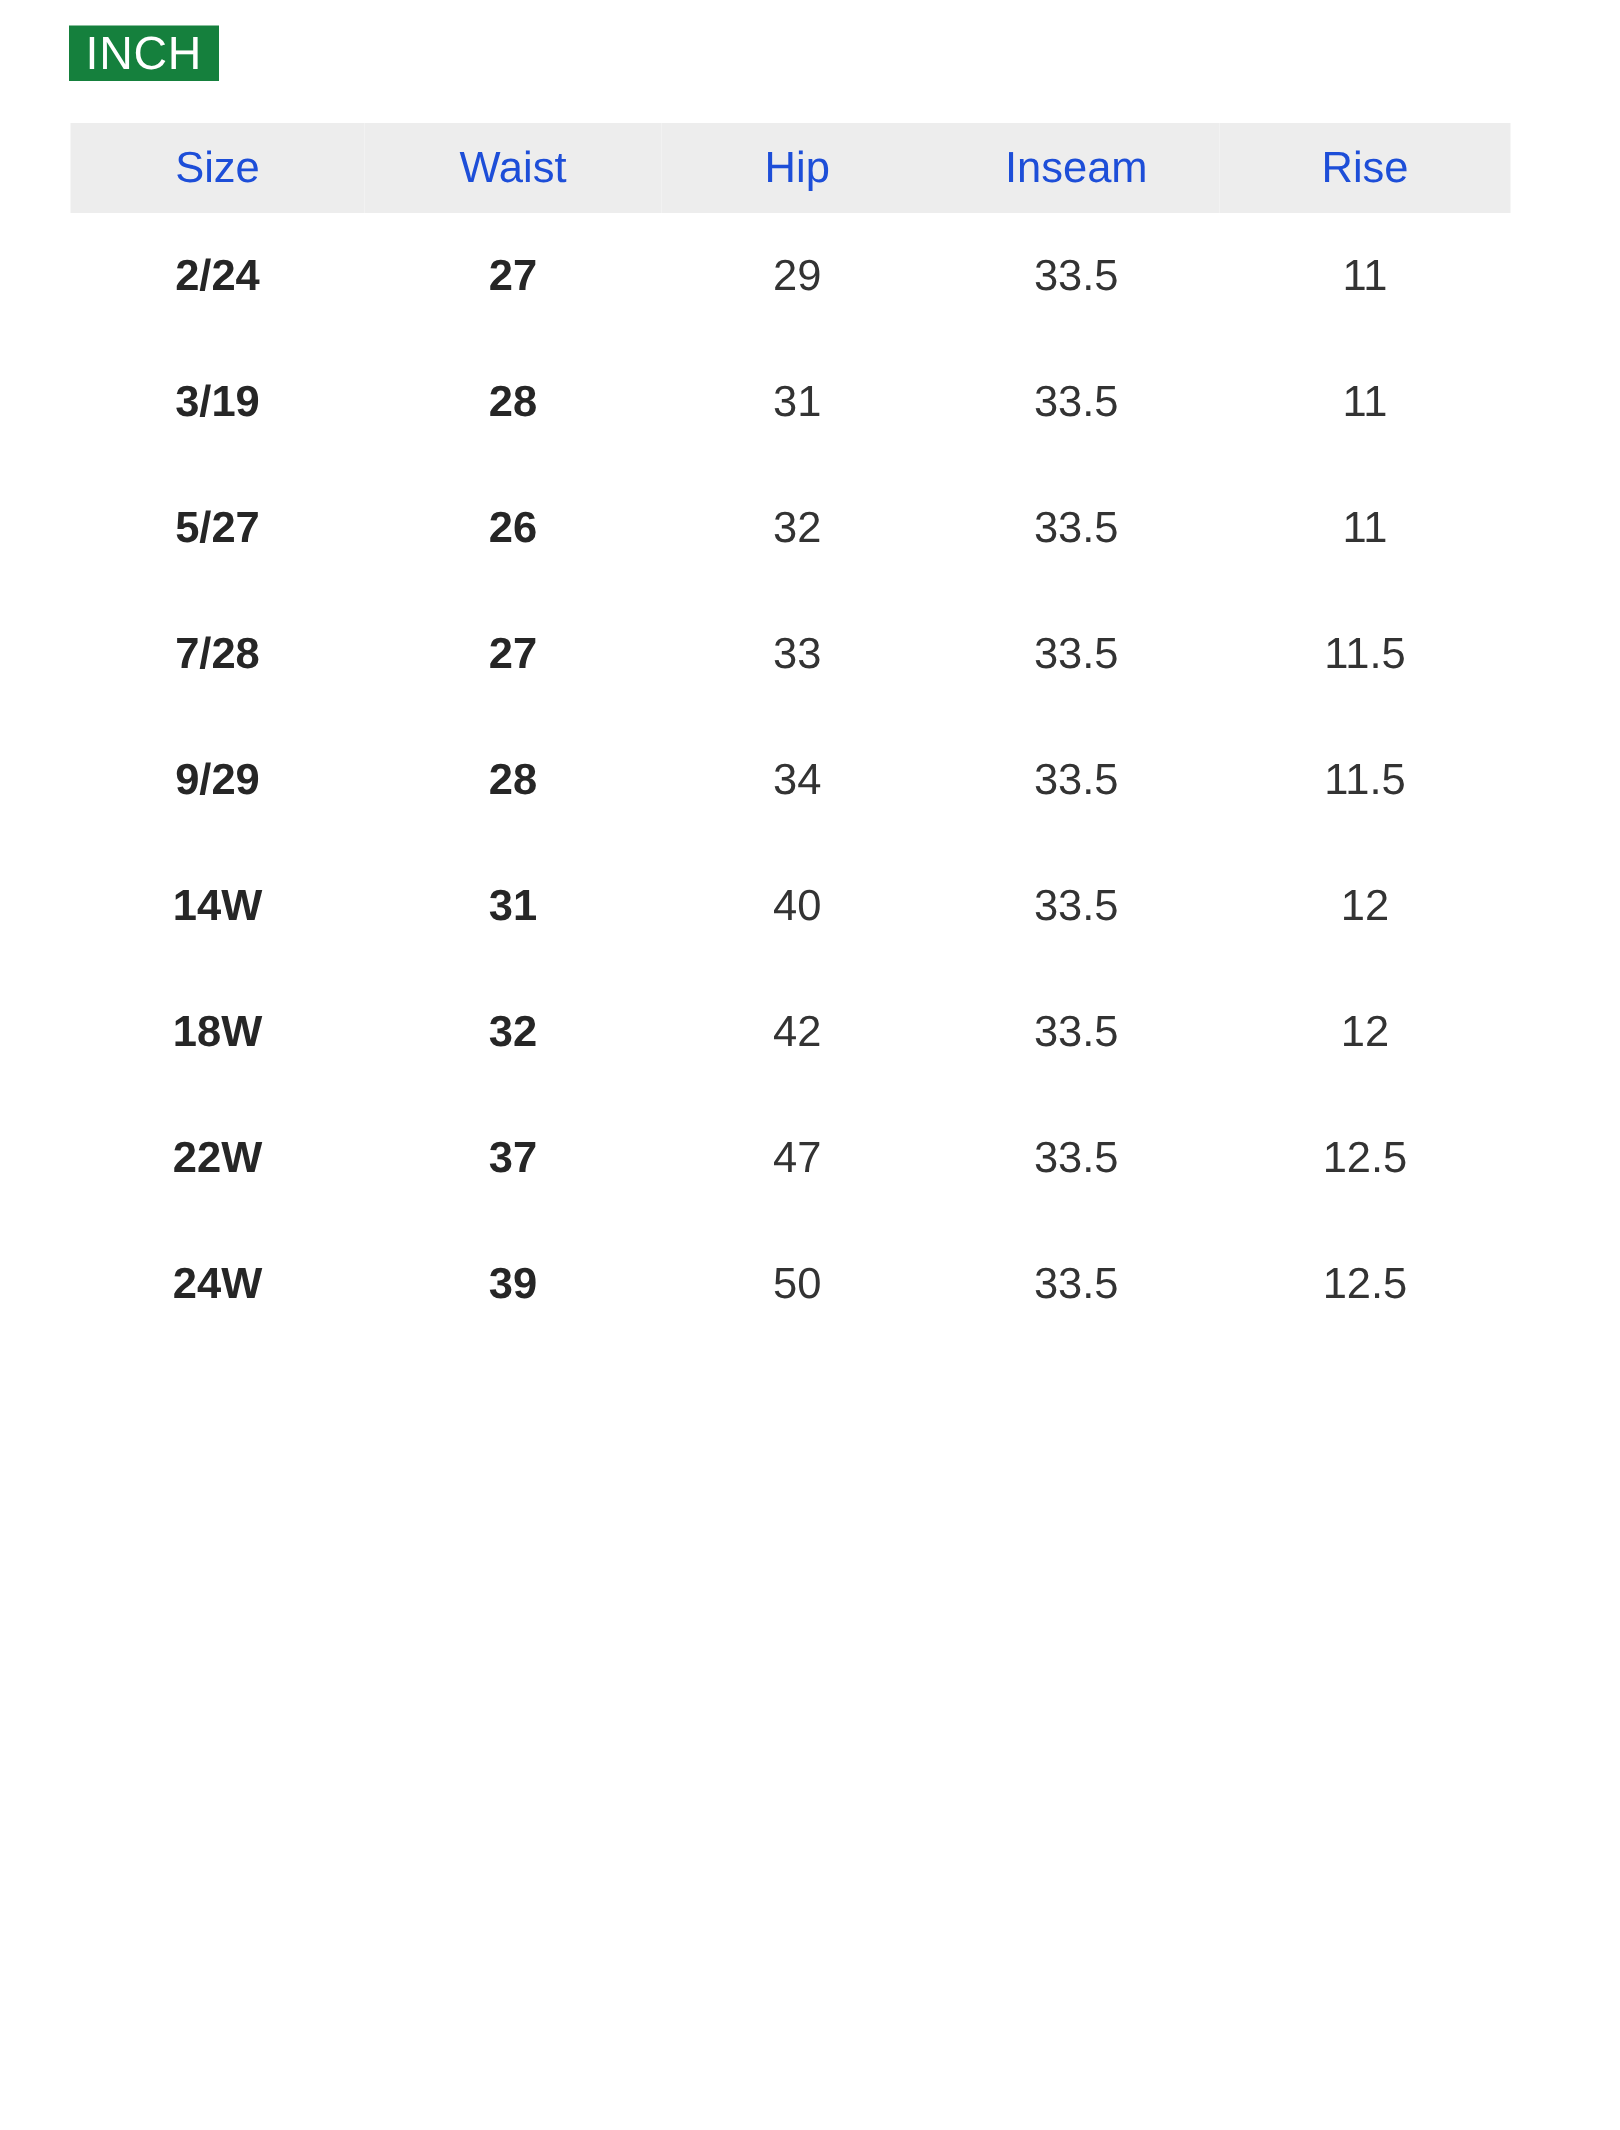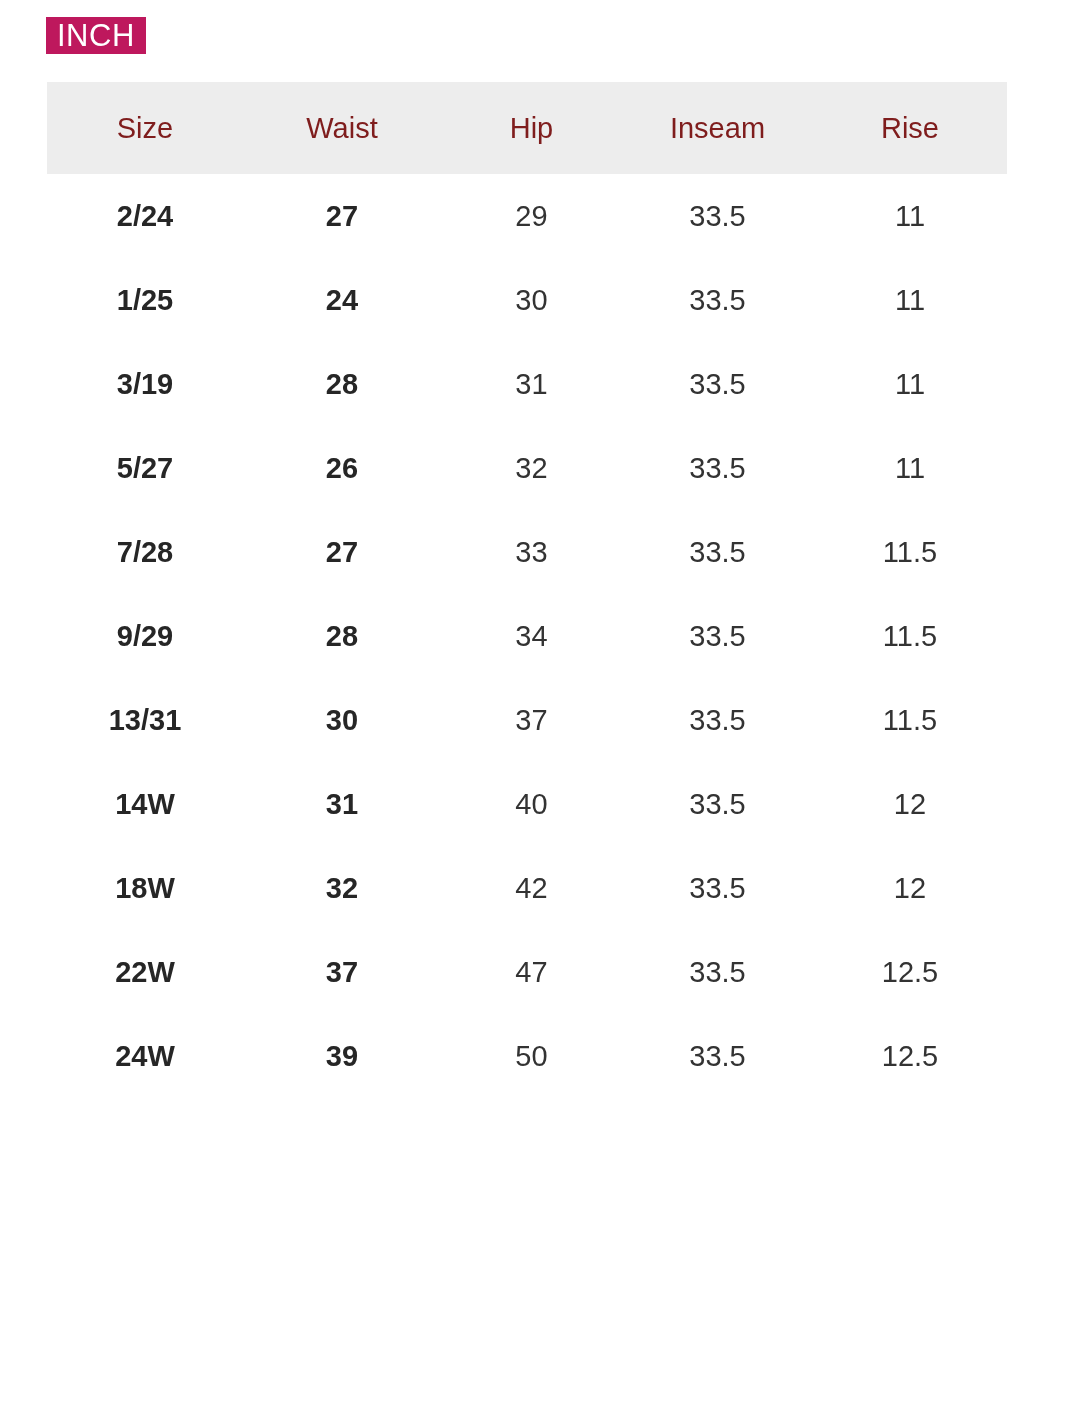--- a/index.html
+++ b/index.html
@@ -19,21 +19,21 @@
   
   .unit-badge {
     position: absolute;
     left: 46px;
     top: 17px;
     height: 37px;
     padding: 0 11px;
     display: flex;
     align-items: center;
     justify-content: center;
-    background: #be185d;
+    background: #15803d;
     color: #ffffff;
     font-size: 31px;
     line-height: 1;
     letter-spacing: 0.5px;
   }
 
   
   .size-table {
     position: absolute;
     left: 47px;
@@ -42,23 +42,23 @@
     border-collapse: collapse;
     table-layout: fixed;
   }
   .size-table col.c-size   { width: 196px; }
   .size-table col.c-waist  { width: 198px; }
   .size-table col.c-hip    { width: 181px; }
   .size-table col.c-inseam { width: 191px; }
   .size-table col.c-rise   { width: 194px; }
 
   .size-table thead th {
-    height: 92px;
+    height: 60px;
     background: #ededed;
-    color: #7f1d1d;
+    color: #1d4ed8;
     font-size: 29px;
     font-weight: 400;
     text-align: center;
     vertical-align: middle;
     padding: 0;
     border: none;
   }
 
   .size-table tbody td {
     height: 84px;
@@ -105,27 +105,20 @@
   </thead>
   <tbody id="table-body">
       <tr>
         <td class="strong">2/24</td>
         <td class="strong">27</td>
         <td class="plain">29</td>
         <td class="plain">33.5</td>
         <td class="plain">11</td>
       </tr>
       <tr>
-        <td class="strong">1/25</td>
-        <td class="strong">24</td>
-        <td class="plain">30</td>
-        <td class="plain">33.5</td>
-        <td class="plain">11</td>
-      </tr>
-      <tr>
         <td class="strong">3/19</td>
         <td class="strong">28</td>
         <td class="plain">31</td>
         <td class="plain">33.5</td>
         <td class="plain">11</td>
       </tr>
       <tr>
         <td class="strong">5/27</td>
         <td class="strong">26</td>
         <td class="plain">32</td>
@@ -136,27 +129,20 @@
         <td class="strong">7/28</td>
         <td class="strong">27</td>
         <td class="plain">33</td>
         <td class="plain">33.5</td>
         <td class="plain">11.5</td>
       </tr>
       <tr>
         <td class="strong">9/29</td>
         <td class="strong">28</td>
         <td class="plain">34</td>
-        <td class="plain">33.5</td>
-        <td class="plain">11.5</td>
-      </tr>
-      <tr>
-        <td class="strong">13/31</td>
-        <td class="strong">30</td>
-        <td class="plain">37</td>
         <td class="plain">33.5</td>
         <td class="plain">11.5</td>
       </tr>
       <tr>
         <td class="strong">14W</td>
         <td class="strong">31</td>
         <td class="plain">40</td>
         <td class="plain">33.5</td>
         <td class="plain">12</td>
       </tr>

